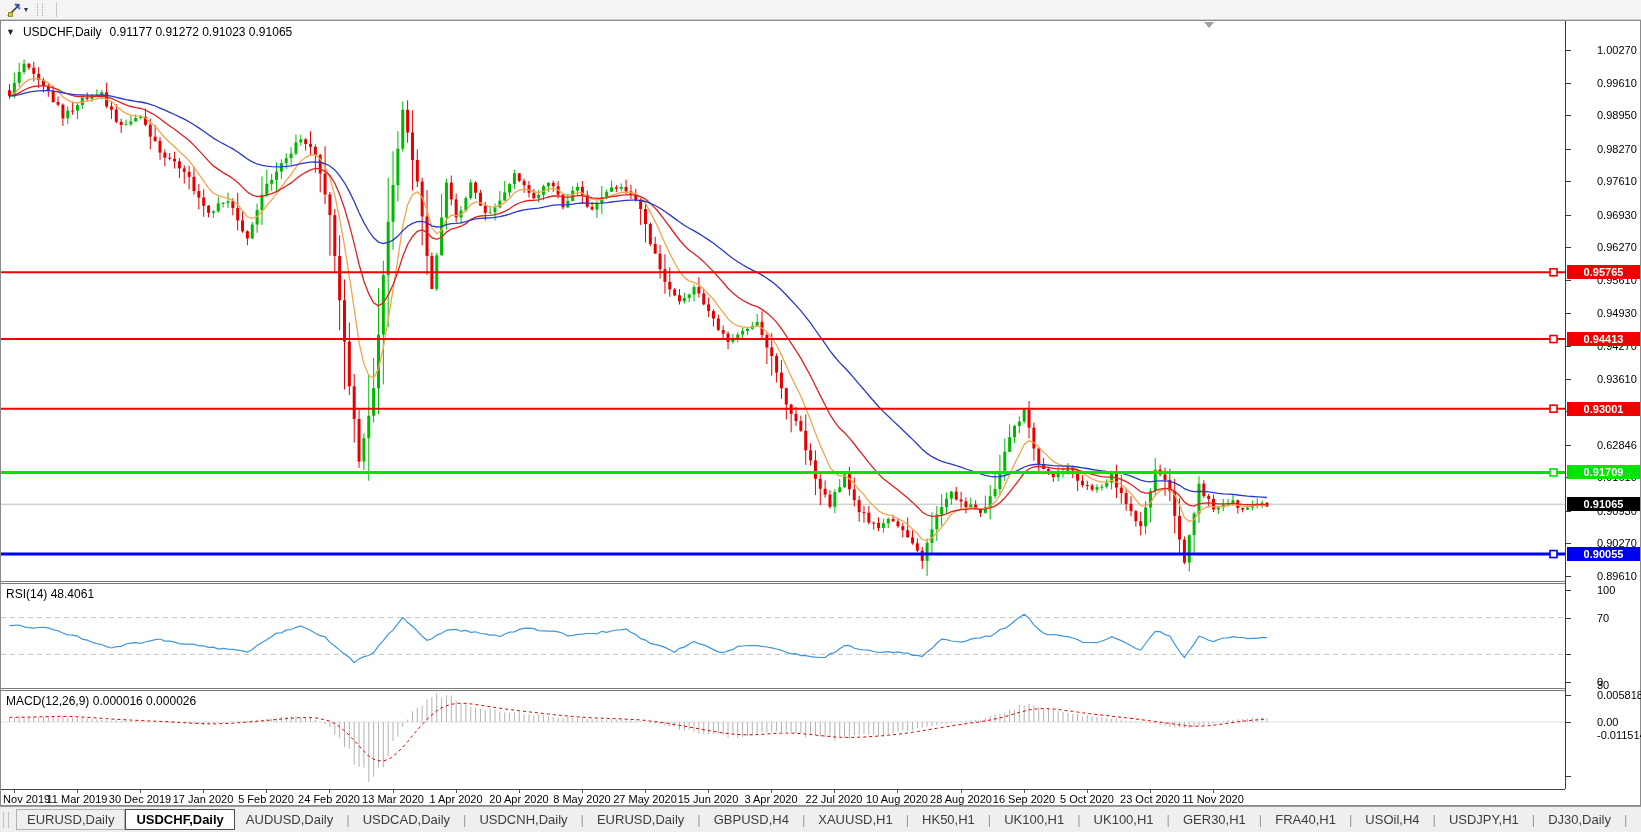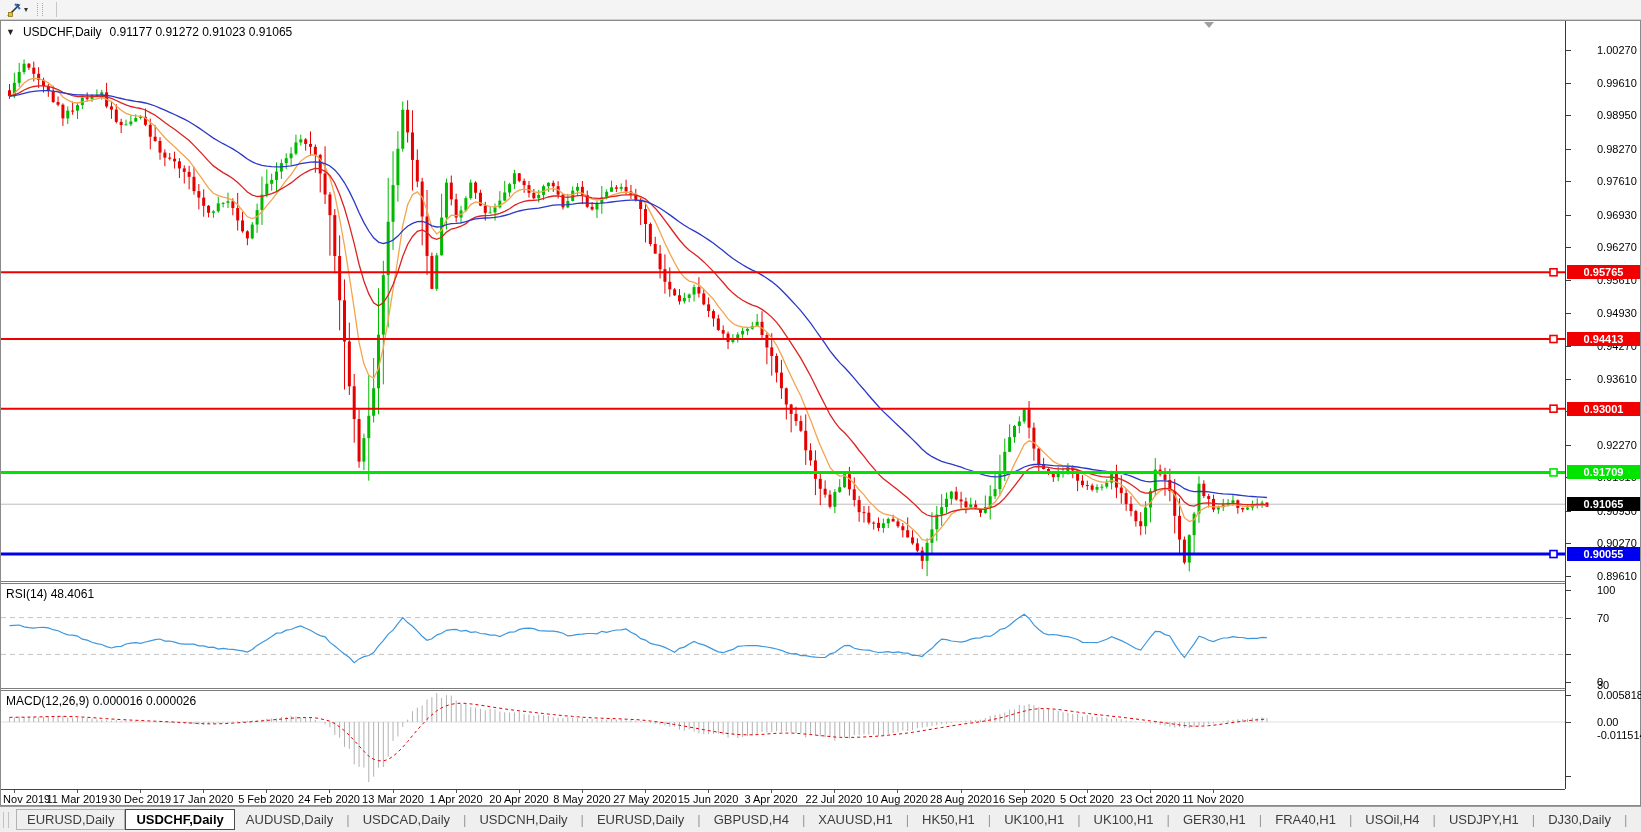--- a/index.html
+++ b/index.html
@@ -929,21 +929,21 @@
       <div class="ax-label" style="top:253px">0.95610</div>
       <div class="ax-tick" style="top:292px"></div>
       <div class="ax-label" style="top:286px">0.94930</div>
       <div class="ax-tick" style="top:325px"></div>
       <div class="ax-label" style="top:319px">0.94270</div>
       <div class="ax-tick" style="top:358px"></div>
       <div class="ax-label" style="top:352px">0.93610</div>
       <div class="ax-tick" style="top:390px"></div>
       <div class="ax-label" style="top:384px">0.92950</div>
       <div class="ax-tick" style="top:424px"></div>
-      <div class="ax-label" style="top:418px">0.92270</div>
+      <div class="ax-label" style="top:418px">0.62846</div>
       <div class="ax-tick" style="top:456px"></div>
       <div class="ax-label" style="top:450px">0.91610</div>
       <div class="ax-tick" style="top:490px"></div>
       <div class="ax-label" style="top:484px">0.90930</div>
       <div class="ax-tick" style="top:522px"></div>
       <div class="ax-label" style="top:516px">0.90270</div>
       <div class="ax-tick" style="top:555px"></div>
       <div class="ax-label" style="top:549px">0.89610</div>
       <div class="badge" style="top:244px;background:#f00000">0.95765</div>
       <div class="badge" style="top:311px;background:#f00000">0.94413</div>

